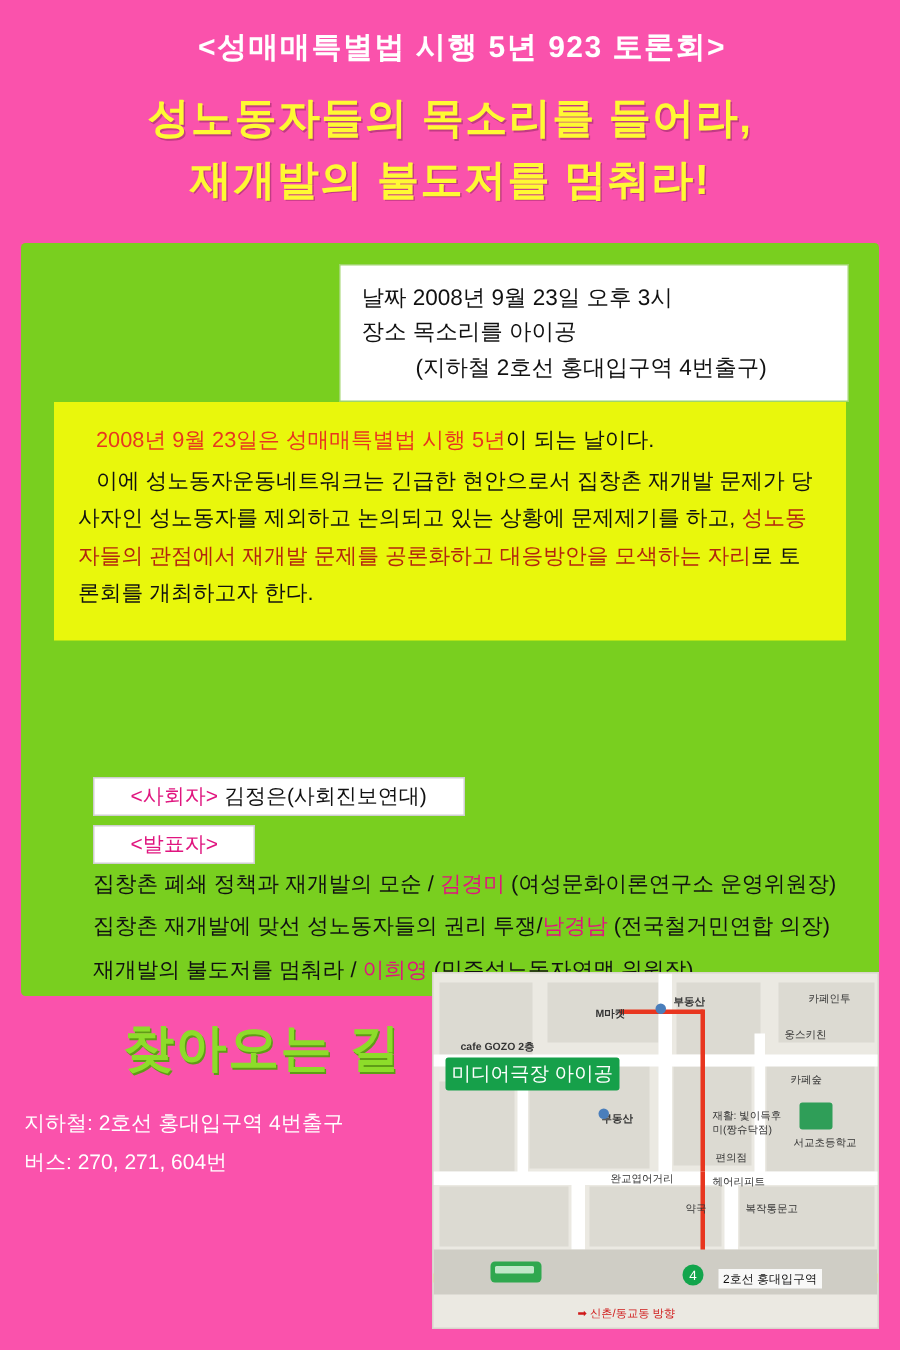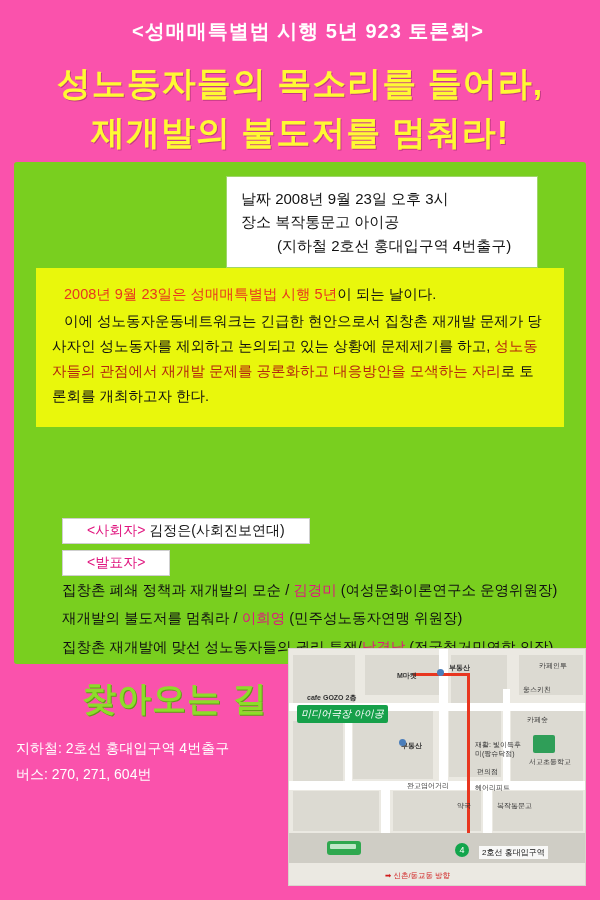--- a/index.html
+++ b/index.html
@@ -29,42 +29,42 @@
     letter-spacing: 1px;
     padding-top: 18px;
     padding-left: 16px;
   }
   .title-block {
     text-align: center;
     padding-top: 14px;
   }
   .title-line {
     color: #fff933;
-    font-size: 34px;
+    font-size: 28px;
     font-weight: bold;
     line-height: 1.45;
     letter-spacing: 1px;
     text-shadow: 1px 1px 0 #c23b84;
   }
   
   .green-panel {
     position: absolute;
     left: 14px;
     top: 162px;
     width: 572px;
     height: 502px;
     background: #7ed321;
     background: #79cf1f;
     border-radius: 3px;
   }
   .info-box {
     position: absolute;
     left: 212px;
     top: 14px;
-    width: 312px;
+    width: 340px;
     background: #ffffff;
     border: 1px solid #9fd56a;
     padding: 10px 12px 10px 14px;
     box-sizing: border-box;
   }
   .info-line {
     font-size: 15px;
     color: #111111;
     line-height: 1.55;
     white-space: nowrap;
@@ -188,25 +188,24 @@
     position: absolute;
     width: 7px;
     height: 7px;
     border-radius: 50%;
     background: #4a7ebb;
   }
   .map .callout {
     position: absolute;
     background: #16a04a;
     color: #ffffff;
-    font-size: 10px;
+    font-size: 13px;
     padding: 2px 4px;
     border-radius: 2px;
     white-space: nowrap;
-    font-style: italic;
   }
   .map .redline {
     position: absolute;
     background: #e8361f;
   }
   .map .bottombar {
     position: absolute;
     left: 0;
     bottom: 22px;
     width: 100%;
@@ -280,21 +279,21 @@
 
   <div class="title-block">
     <div class="title-line">성노동자들의  목소리를  들어라,</div>
     <div class="title-line">재개발의  불도저를  멈춰라!</div>
   </div>
 
   <div class="green-panel">
 
     <div class="info-box">
       <div class="info-line">날짜 2008년 9월 23일 오후 3시</div>
-      <div class="info-line">장소 복작통문고 아이공</div>
+      <div class="info-line">장소 목소리를 아이공</div>
       <div class="info-line indent">(지하철 2호선 홍대입구역 4번출구)</div>
     </div>
 
     <div class="yellow-box">
       <p class="para">
         <span class="hl">2008년 9월 23일은 성매매특별법 시행 5년</span><span>이 되는 날이다.</span>
       </p>
       <p class="para">
         <span>이에 성노동자운동네트워크는 긴급한 현안으로서 집창촌 재개발 문제가 당사자인 성노동자를 제외하고 논의되고 있는 상황에 문제제기를 하고, </span><span class="hl-b">성노동자들의 관점에서 재개발 문제를 공론화하고 대응방안을 모색하는 자리</span><span>로 토론회를 개최하고자 한다.</span>
       </p>
@@ -306,24 +305,24 @@
 
     <div class="tag-row presenter-label">
       <span class="tag-box"><span class="pink">&lt;발표자&gt;</span></span>
     </div>
 
     <div class="presenter-list">
       <div class="presenter-item">
         <span>집창촌 폐쇄 정책과 재개발의 모순 / </span><span class="name">김경미</span><span> (여성문화이론연구소 운영위원장)</span>
       </div>
       <div class="presenter-item">
-        <span>재개발의 불도저를 멈춰라 / </span><span class="name">이희영</span><span> (민주성노동자연맹 위원장)</span>
+        <span>집창촌 재개발에 맞선 성노동자들의 권리 투쟁/</span><span class="name">남경남</span><span> (전국철거민연합 의장)</span>
       </div>
       <div class="presenter-item">
-        <span>집창촌 재개발에 맞선 성노동자들의 권리 투쟁/</span><span class="name">남경남</span><span> (전국철거민연합 의장)</span>
+        <span>재개발의 불도저를 멈춰라 / </span><span class="name">이희영</span><span> (민주성노동자연맹 위원장)</span>
       </div>
     </div>
 
   </div>
 
   <div class="way-title">찾아오는 길</div>
   <div class="way-line way-subway">지하철: 2호선 홍대입구역 4번출구</div>
   <div class="way-line way-bus">버스: 270, 271, 604번</div>
 
   <div class="map">

